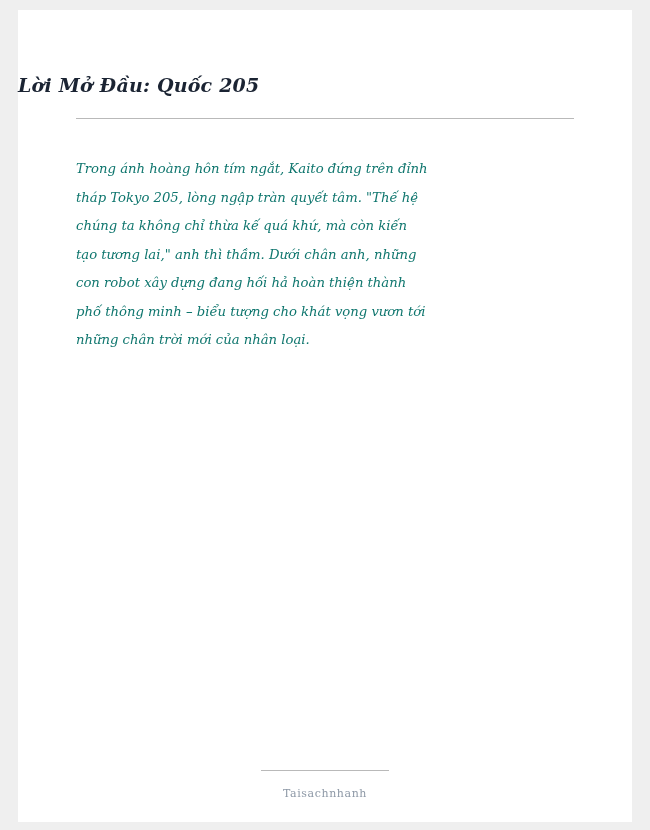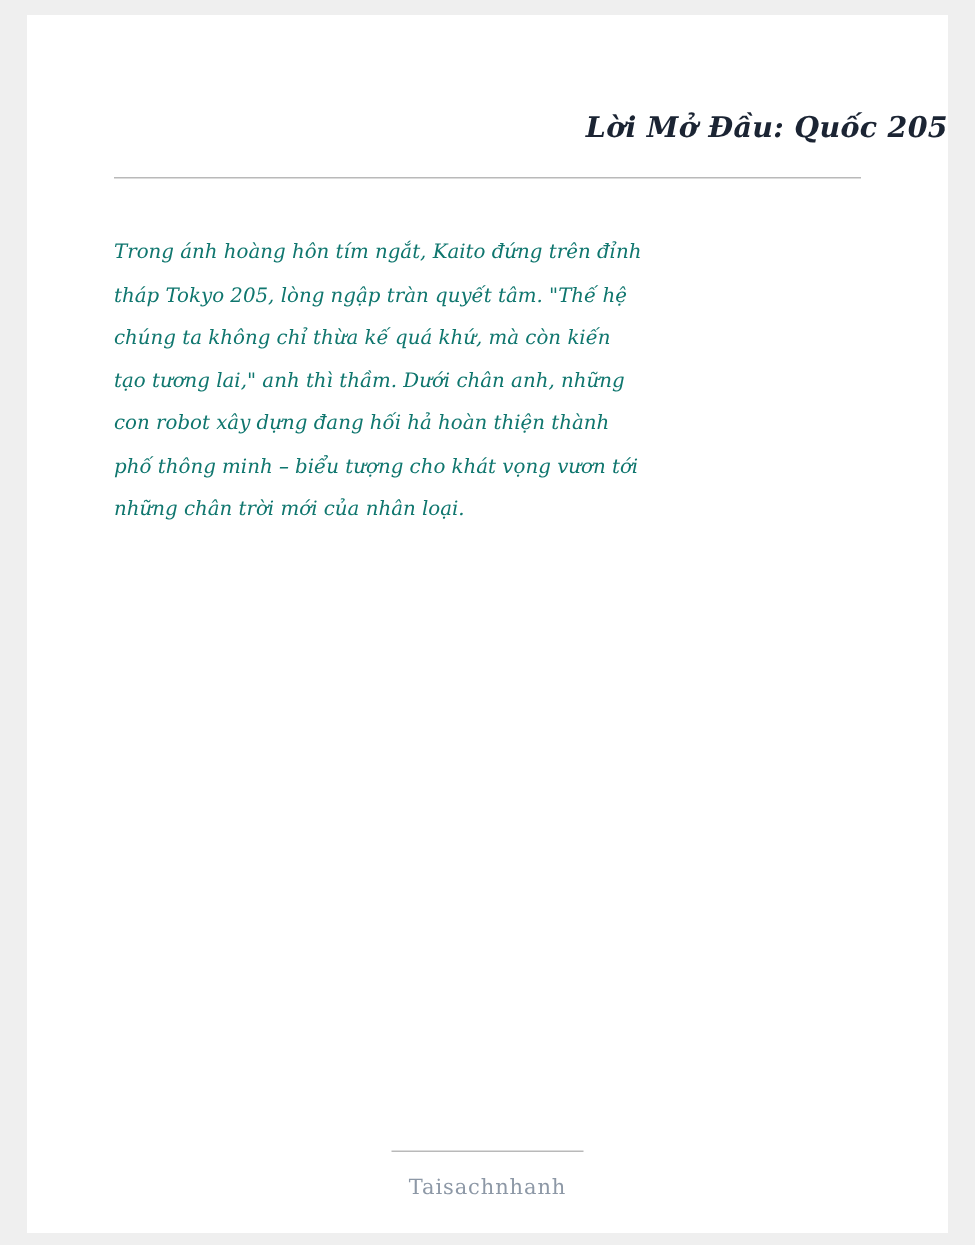--- a/index.html
+++ b/index.html
@@ -18,21 +18,21 @@
     left: 18px;
     top: 10px;
     width: 614px;
     height: 812px;
     background: #ffffff;
     box-sizing: border-box;
   }
   .doc-title {
     margin: 0;
     padding-top: 64px;
-    text-align: right;
+    text-align: left;
     font-family: "DejaVu Serif", serif;
     font-style: italic;
     font-weight: bold;
     font-size: 19px;
     color: #1b2433;
     letter-spacing: 0.2px;
   }
   .title-rule {
     width: 498px;
     height: 1px;
@@ -58,21 +58,21 @@
     text-align: center;
   }
   .footer-rule {
     width: 128px;
     height: 1px;
     background: #b9b9b9;
     margin: 0 auto 16px auto;
   }
   .footer-text {
     font-family: "DejaVu Serif", serif;
-    font-size: 14px;
+    font-size: 11px;
     color: #8d98a6;
     letter-spacing: 0.6px;
   }
 </style>
 </head>
 <body>
 
 <div class="page">
 
   <h1 class="doc-title">Lời Mở Đầu: Quốc 205</h1>

